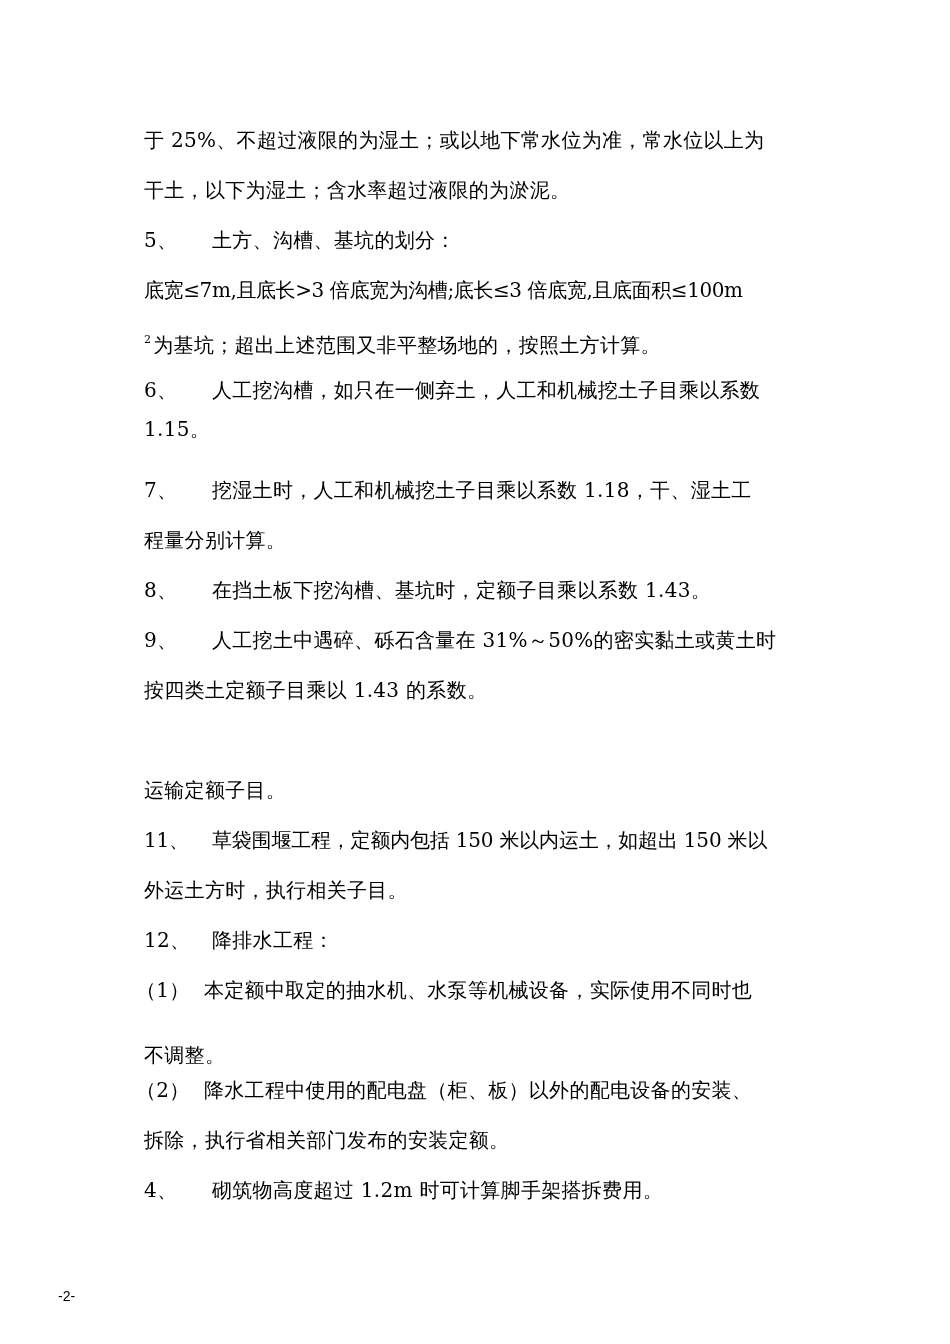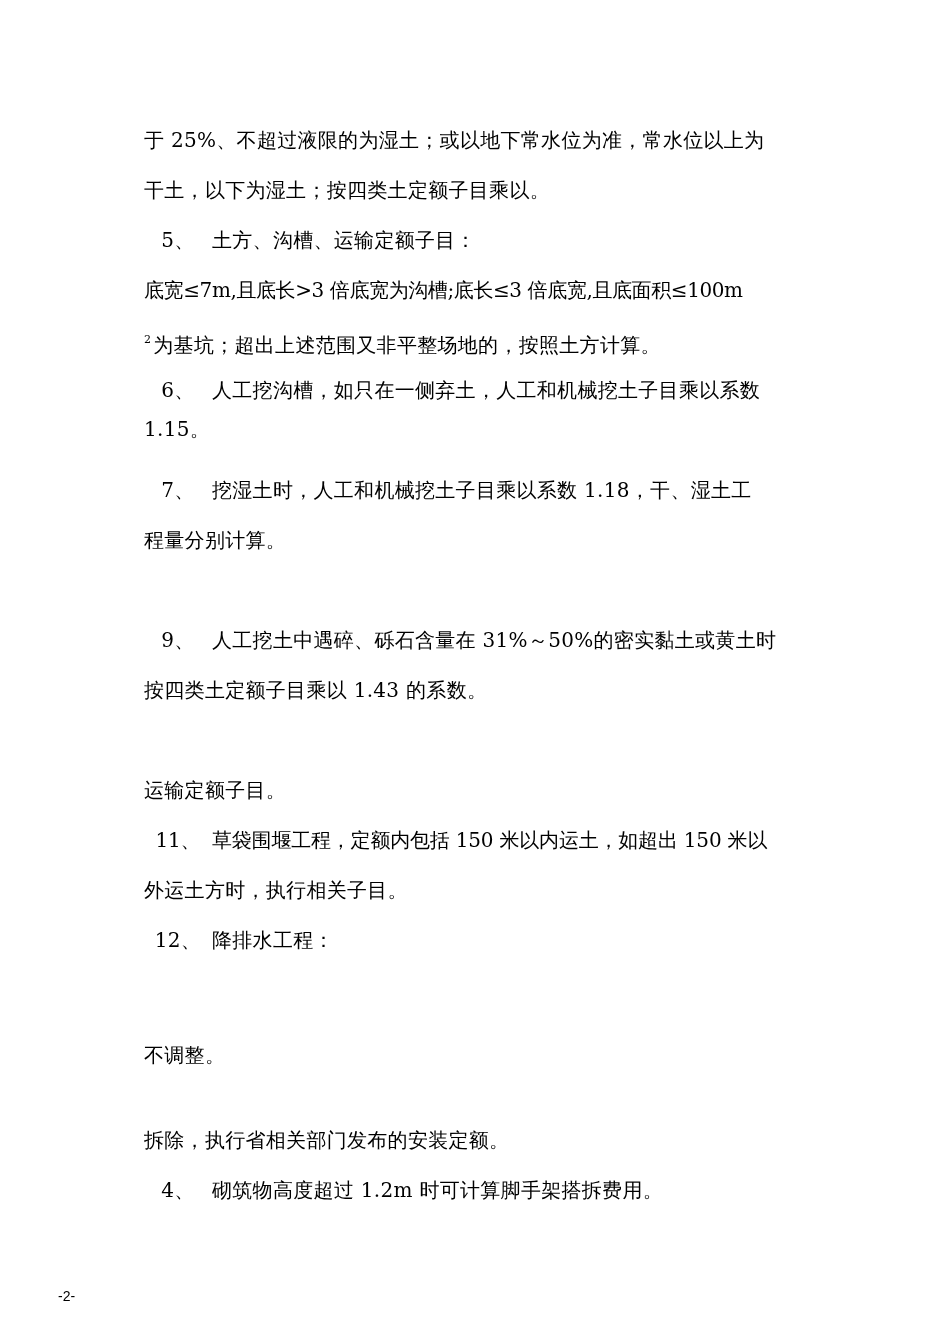--- a/index.html
+++ b/index.html
@@ -15,21 +15,20 @@
     font-family: "DejaVu Serif", "Liberation Serif", serif;
     color: #000000;
   }
   .page {
     position: absolute;
     left: 0;
     top: 0;
     width: 950px;
     height: 1344px;
     background: #ffffff;
-    text-align: center;
   }
   .line {
     position: absolute;
     left: 144px;
     white-space: nowrap;
     font-size: 20px;
     line-height: 26px;
     letter-spacing: 0.3px;
   }
   .num {
@@ -57,25 +56,25 @@
 </style>
 </head>
 <body>
 
 <div class="page">
 
   <div class="line" style="top:127px">
     <span>于 25%、不超过液限的为湿土；或以地下常水位为准，常水位以上为</span>
   </div>
   <div class="line" style="top:177px">
-    <span>干土，以下为湿土；按四类土定额子目乘以。</span>
+    <span>干土，以下为湿土；含水率超过液限的为淤泥。</span>
   </div>
 
   <div class="line" style="top:227px">
-    <span class="num">5、</span><span>土方、沟槽、运输定额子目：</span>
+    <span class="num">5、</span><span>土方、沟槽、基坑的划分：</span>
   </div>
   <div class="line" style="top:277px; letter-spacing:-0.4px">
     <span>底宽≤7m,且底长&gt;3 倍底宽为沟槽;底长≤3 倍底宽,且底面积≤100m</span>
   </div>
   <div class="line" style="top:327px">
     <span class="sup">2</span><span>为基坑；超出上述范围又非平整场地的，按照土方计算。</span>
   </div>
 
   <div class="line" style="top:377px">
     <span class="num">6、</span><span>人工挖沟槽，如只在一侧弃土，人工和机械挖土子目乘以系数</span>
@@ -84,20 +83,23 @@
     <span>1.15。</span>
   </div>
 
   <div class="line" style="top:477px">
     <span class="num">7、</span><span>挖湿土时，人工和机械挖土子目乘以系数 1.18，干、湿土工</span>
   </div>
   <div class="line" style="top:527px">
     <span>程量分别计算。</span>
   </div>
 
+  <div class="line" style="top:577px">
+    <span class="num">8、</span><span>在挡土板下挖沟槽、基坑时，定额子目乘以系数 1.43。</span>
+  </div>
 
   <div class="line" style="top:627px">
     <span class="num">9、</span><span>人工挖土中遇碎、砾石含量在 31%～50%的密实黏土或黄土时</span>
   </div>
   <div class="line" style="top:677px">
     <span>按四类土定额子目乘以 1.43 的系数。</span>
   </div>
 
   <div class="line" style="top:777px">
     <span>运输定额子目。</span>
@@ -107,24 +109,30 @@
     <span class="num">11、</span><span>草袋围堰工程，定额内包括 150 米以内运土，如超出 150 米以</span>
   </div>
   <div class="line" style="top:877px">
     <span>外运土方时，执行相关子目。</span>
   </div>
 
   <div class="line" style="top:927px">
     <span class="num">12、</span><span>降排水工程：</span>
   </div>
 
+  <div class="line" style="top:977px">
+    <span class="sub-num">（1）</span><span>本定额中取定的抽水机、水泵等机械设备，实际使用不同时也</span>
+  </div>
   <div class="line" style="top:1042px">
     <span>不调整。</span>
   </div>
 
+  <div class="line" style="top:1077px">
+    <span class="sub-num">（2）</span><span>降水工程中使用的配电盘（柜、板）以外的配电设备的安装、</span>
+  </div>
   <div class="line" style="top:1127px">
     <span>拆除，执行省相关部门发布的安装定额。</span>
   </div>
 
   <div class="line" style="top:1177px">
     <span class="num">4、</span><span>砌筑物高度超过 1.2m 时可计算脚手架搭拆费用。</span>
   </div>
 
   <div class="footer">-2-</div>
 </div>

